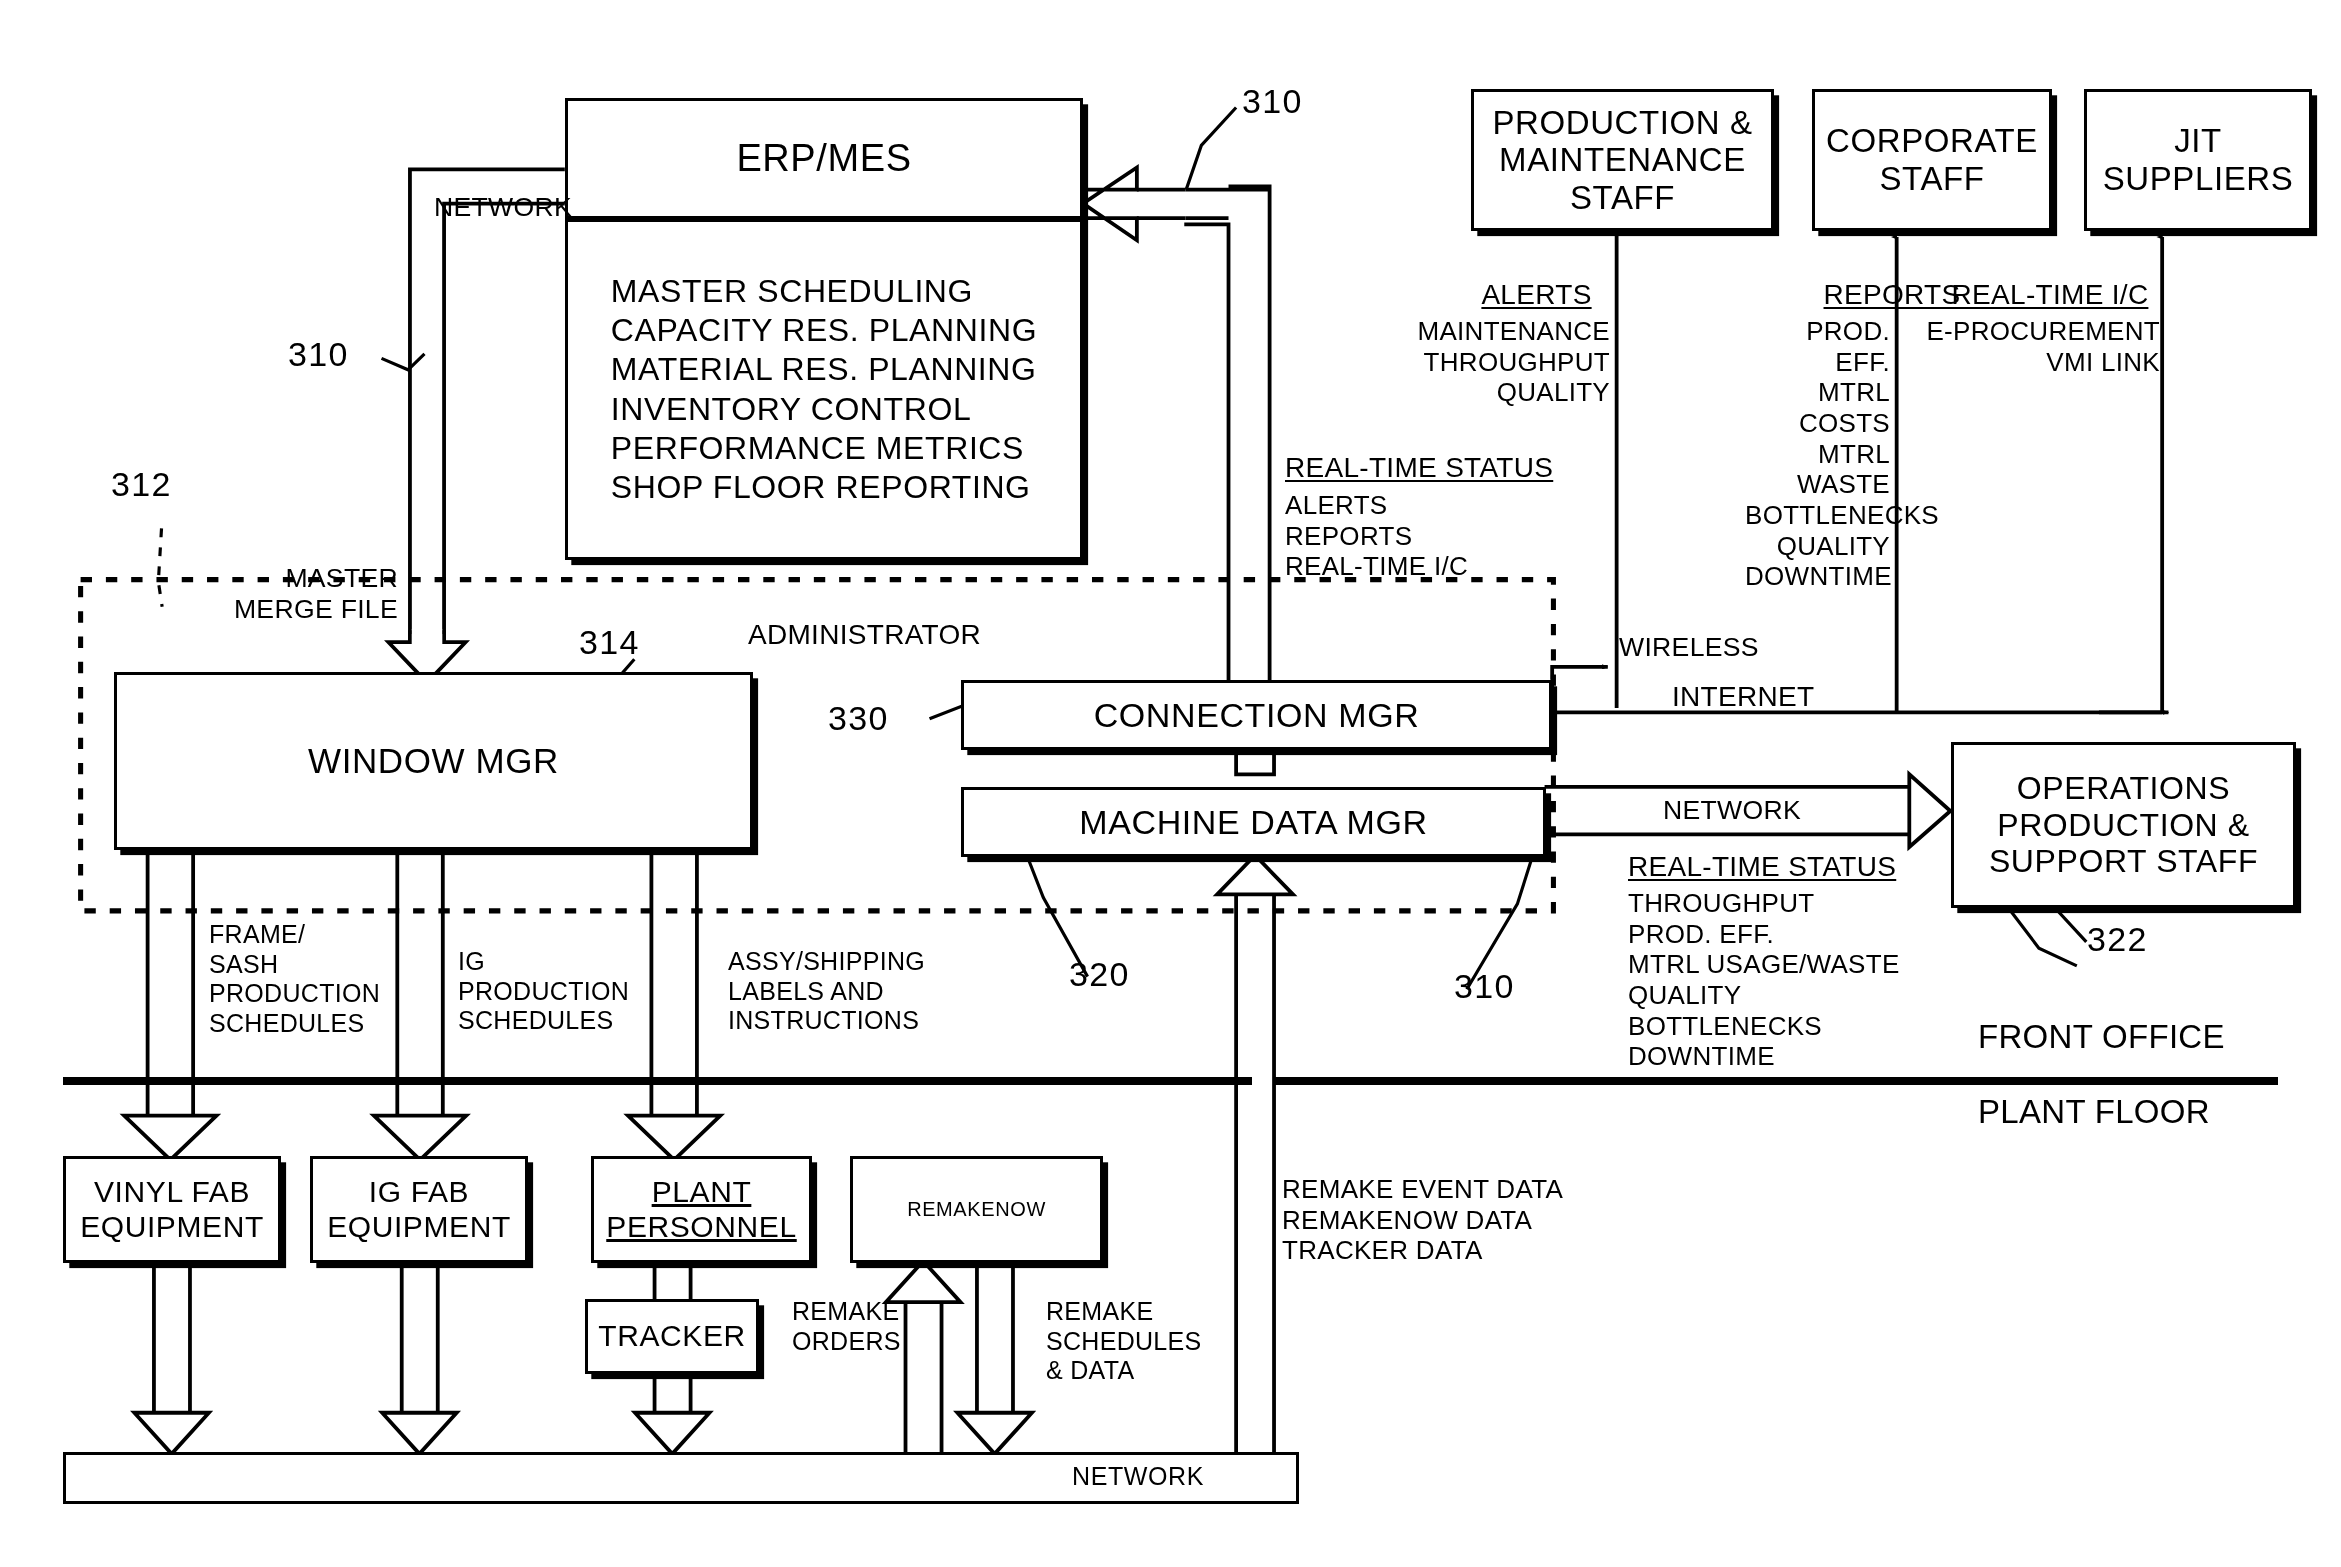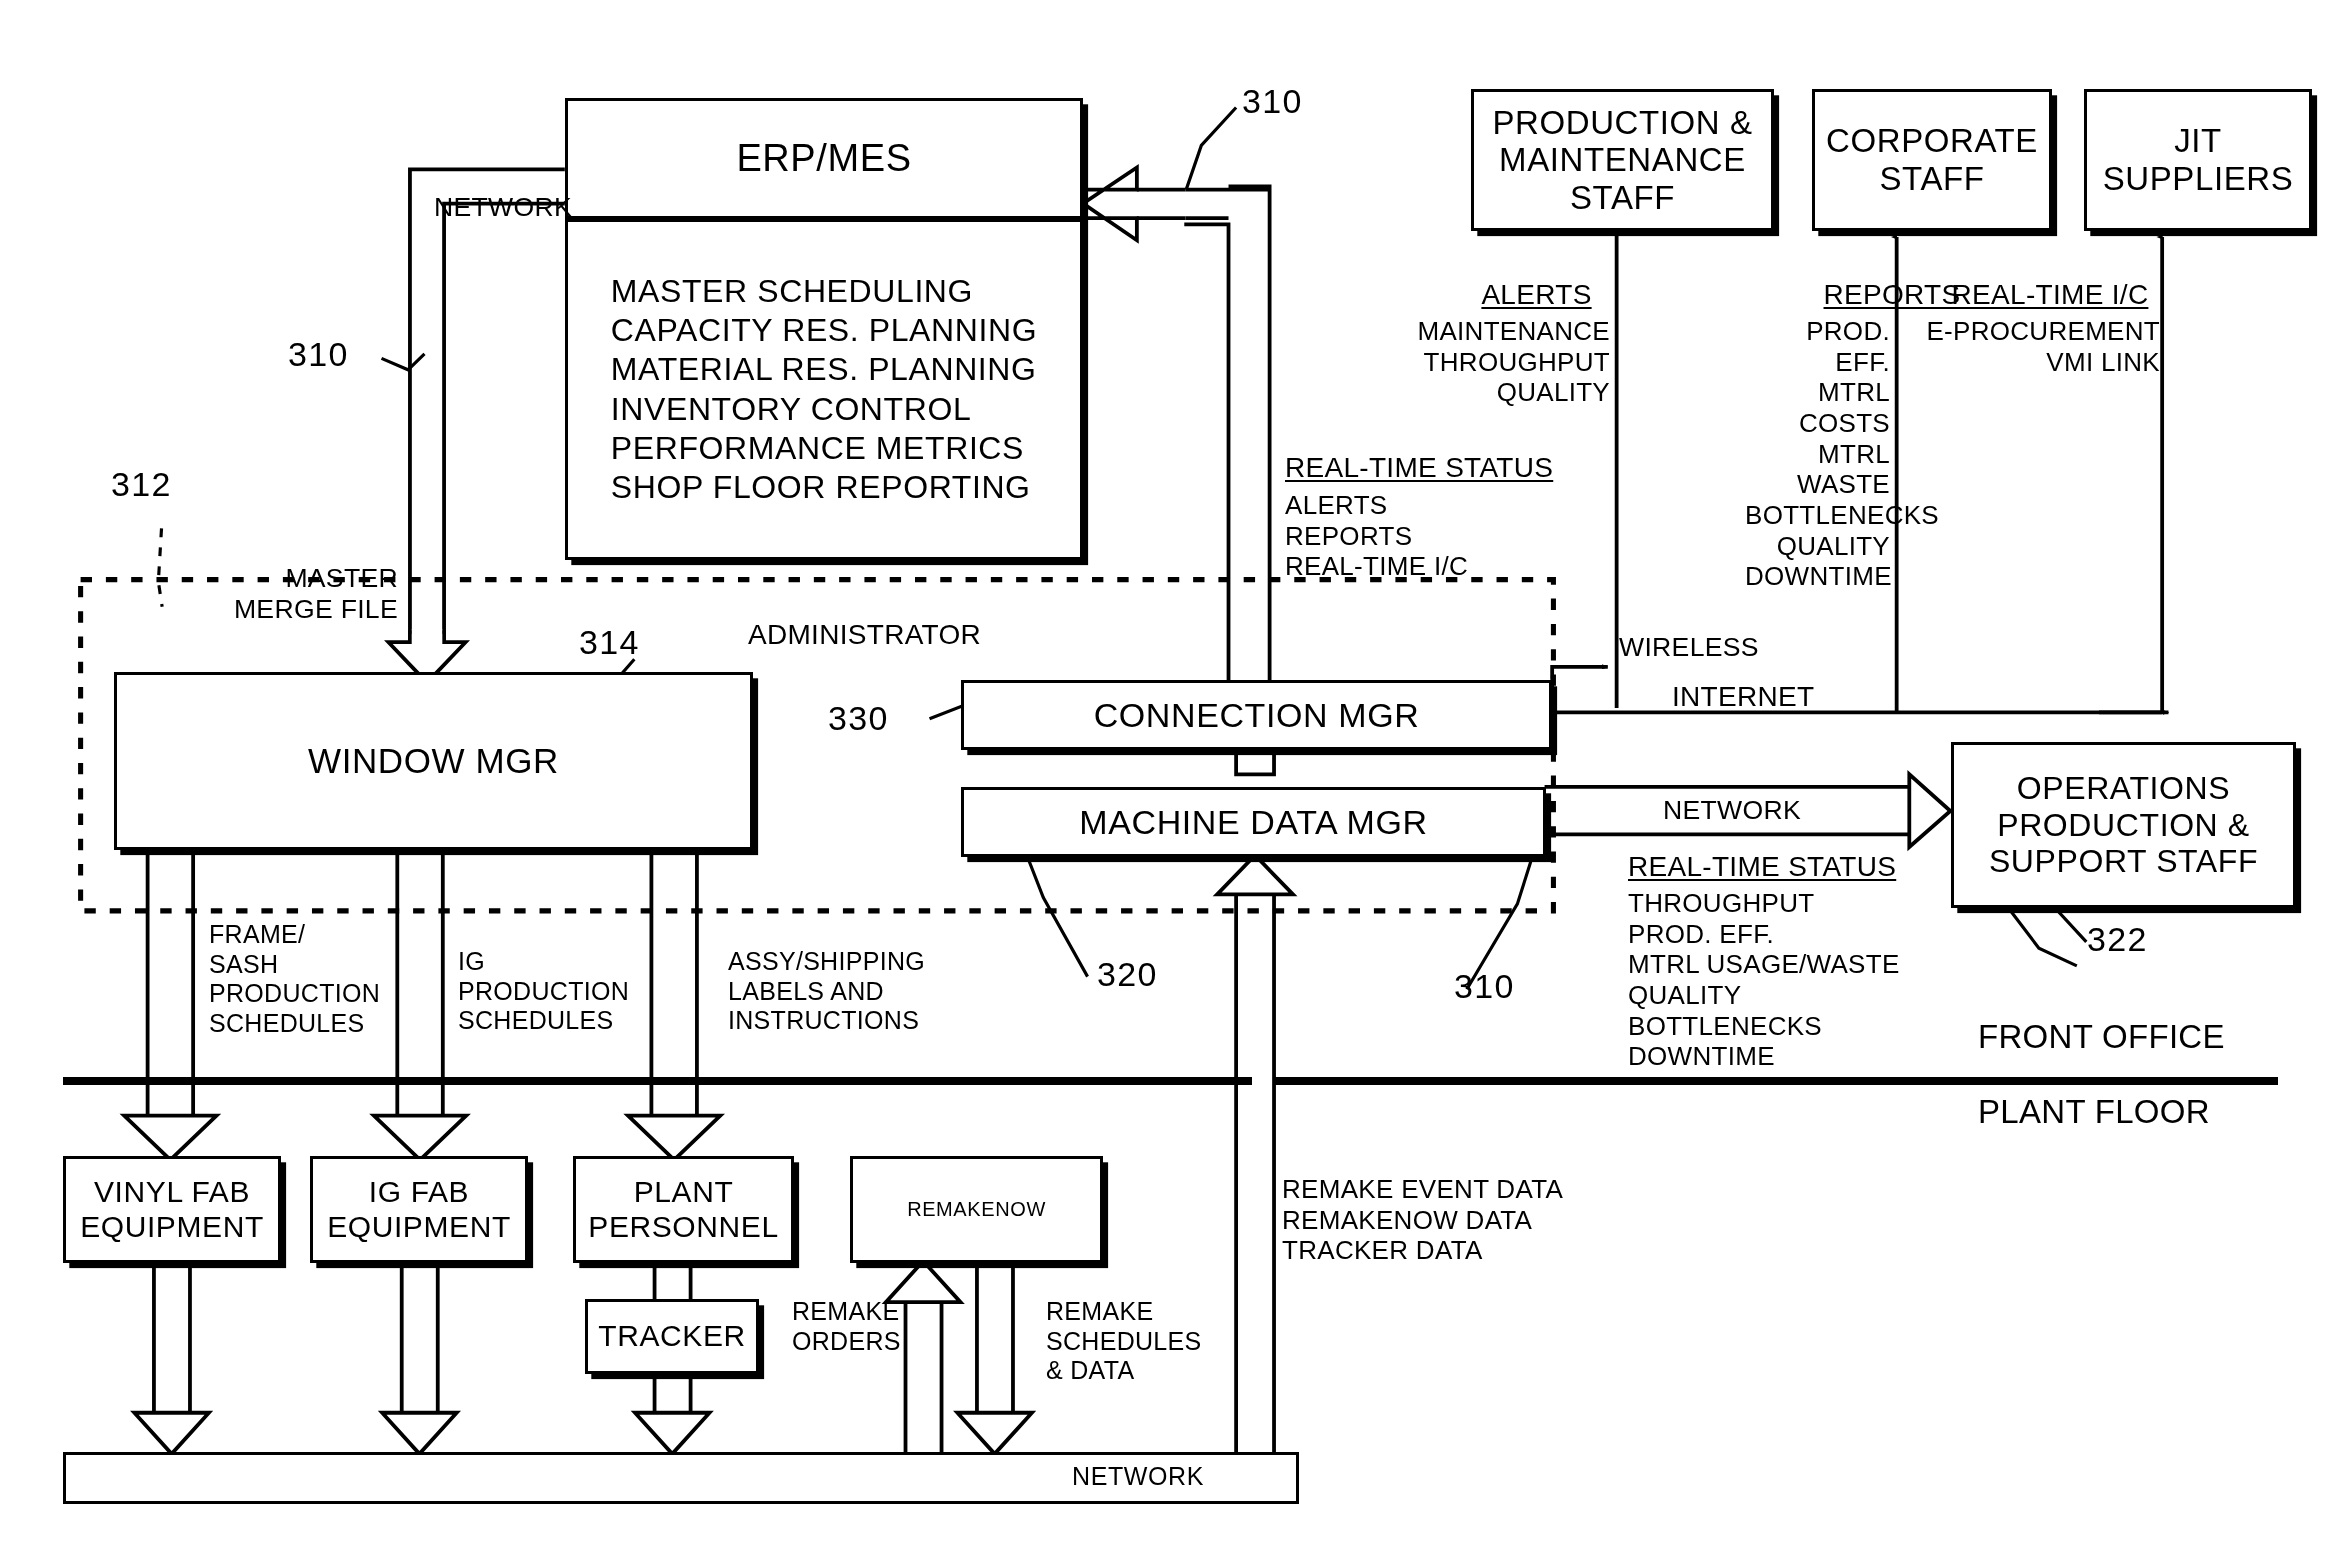--- a/index.html
+++ b/index.html
@@ -226,21 +226,21 @@
   <div class="box" style="left:63px;top:1156px;width:218px;height:107px;">
     <span class="t" style="font-size:30px;">VINYL FAB
 EQUIPMENT</span>
   </div>
 
   <div class="box" style="left:310px;top:1156px;width:218px;height:107px;">
     <span class="t" style="font-size:30px;">IG FAB
 EQUIPMENT</span>
   </div>
 
-  <div class="box" style="left:573px;top:1156px;width:221px;height:107px;">
+  <div class="box" style="left:591px;top:1156px;width:221px;height:107px;text-decoration:underline;">
     <span class="t" style="font-size:30px;">PLANT
 PERSONNEL</span>
   </div>
 
   <div class="box" style="left:850px;top:1156px;width:253px;height:107px;">
     <span class="t" style="font-size:20px;">REMAKENOW</span>
   </div>
 
   <div class="box" style="left:585px;top:1299px;width:174px;height:75px;">
     <span class="t" style="font-size:30px;">TRACKER</span>
@@ -316,18 +316,18 @@
 
   <div class="lbl" style="left:1282px;top:1174px;font-size:26px;">REMAKE EVENT DATA
 REMAKENOW DATA
 TRACKER DATA</div>
 
   <div class="ref" style="left:288px;top:335px;">310</div>
   <div class="ref" style="left:1242px;top:82px;">310</div>
   <div class="ref" style="left:111px;top:465px;">312</div>
   <div class="ref" style="left:579px;top:623px;">314</div>
   <div class="ref" style="left:828px;top:699px;">330</div>
-  <div class="ref" style="left:1069px;top:955px;margin-left:28px;">320</div>
+  <div class="ref" style="left:1069px;top:955px;">320</div>
   <div class="ref" style="left:1454px;top:967px;">310</div>
   <div class="ref" style="left:2087px;top:920px;">322</div>
 
 </div>
 
 
 </body></html>

